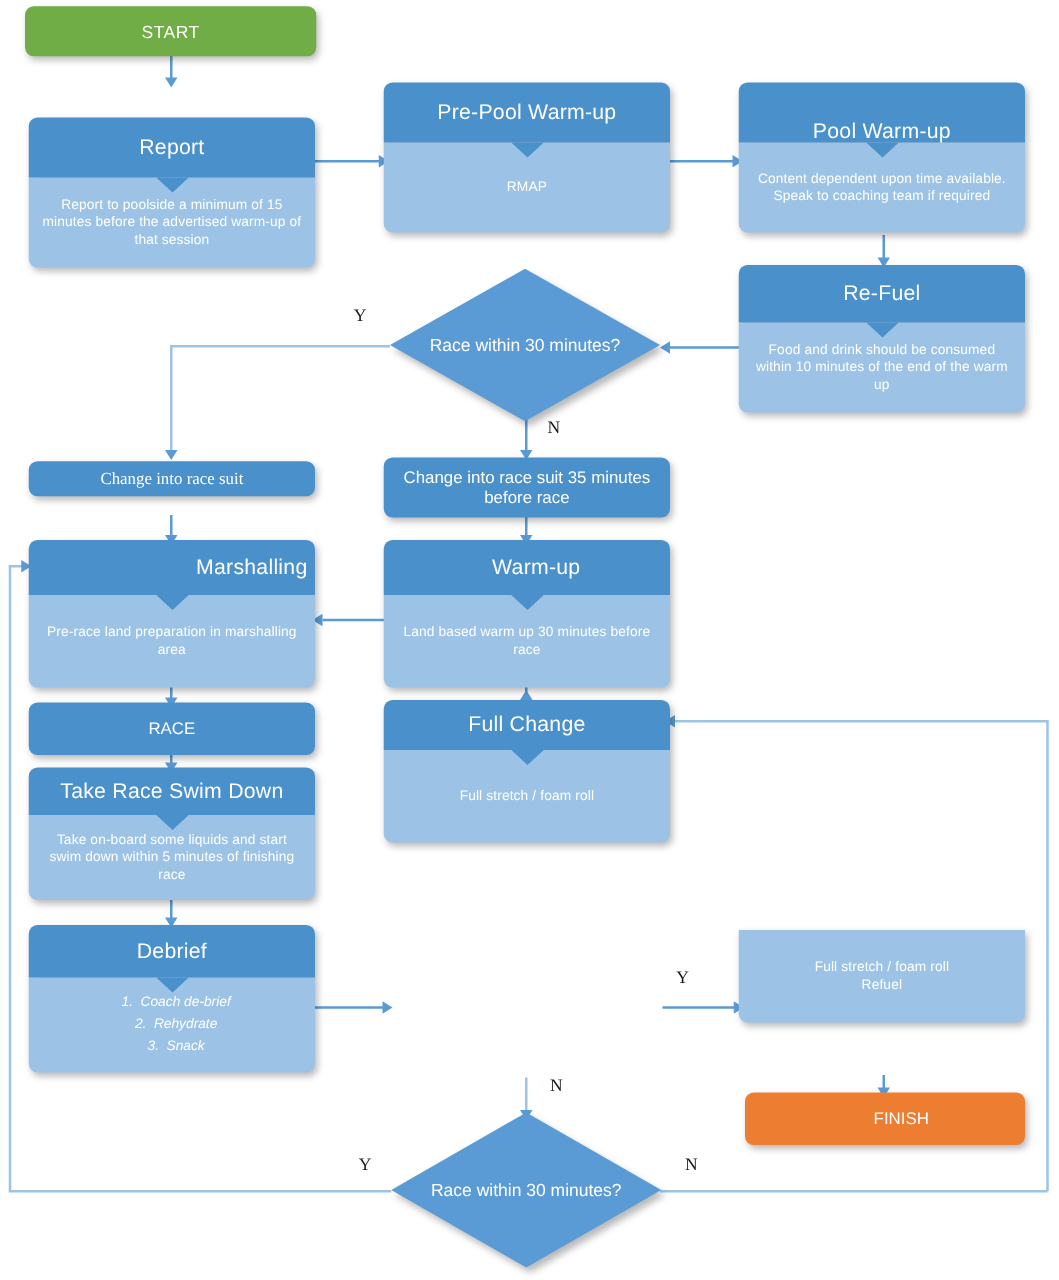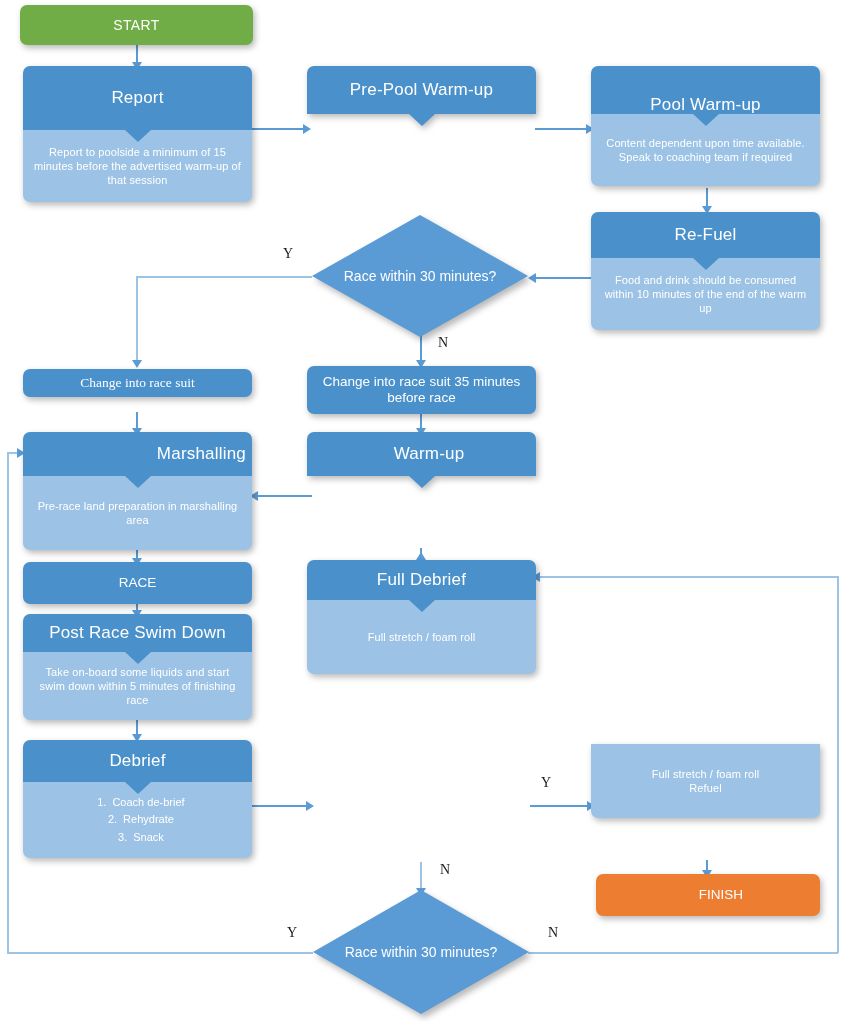--- a/index.html
+++ b/index.html
@@ -82,20 +82,21 @@
   .plain-txt{font-size:13.5px;font-weight:400;}
   .start-txt{font-size:14px;font-weight:400;letter-spacing:.4px;}
 
   .body .olist{
     list-style:none;
     margin:0;padding:0;
     font-size:11px;
     line-height:1.55;
     text-align:center;
     width:100%;
+    font-style:italic;
   }
   .body .olist li{white-space:nowrap;}
   .body .olist li .num{display:inline-block;width:16px;text-align:right;margin-right:6px;}
 
   
   .diamond{
     position:absolute;
     display:flex;
     align-items:center;
     justify-content:center;
@@ -208,34 +209,37 @@
   <div class="yn" style="left:541px;top:775px;">Y</div>
   <div class="yn" style="left:440px;top:862px;">N</div>
   <div class="yn" style="left:287px;top:925px;">Y</div>
   <div class="yn" style="left:548px;top:925px;">N</div>
 
   <div class="node single start" style="left:20px;top:5px;width:233px;height:40px;">
     <span class="start-txt">START</span>
   </div>
 
   <div class="node" style="left:23px;top:66px;width:229px;height:120px;">
-    <div class="hdr" style="height:64px;">
+    <div class="hdr" style="height:48px;margin-top:28px;">
       <span class="title-txt">Report</span>
       <span class="notch"></span>
     </div>
     <div class="body" style="height:72px;">
       <span class="body-txt">Report to poolside a minimum of 15 minutes before the  advertised warm-up of that session</span>
     </div>
   </div>
 
   <div class="node" style="left:307px;top:66px;width:229px;height:120px;">
     <div class="hdr" style="height:48px;">
       <span class="title-txt">Pre-Pool Warm-up</span>
       <span class="notch"></span>
     </div>
+    <div class="body" style="height:72px;">
+      <span class="body-txt">RMAP</span>
+    </div>
   </div>
 
   <div class="node" style="left:591px;top:66px;width:229px;height:120px;">
     <div class="hdr" style="height:48px;align-items:flex-end;">
       <span class="title-txt">Pool Warm-up</span>
       <span class="notch"></span>
     </div>
     <div class="body" style="height:72px;">
       <span class="body-txt">Content dependent upon time available. Speak to coaching team if required</span>
     </div>
@@ -272,39 +276,42 @@
     <div class="body" style="height:74px;">
       <span class="body-txt">Pre-race land preparation in marshalling area</span>
     </div>
   </div>
 
   <div class="node" style="left:307px;top:432px;width:229px;height:118px;">
     <div class="hdr" style="height:44px;padding-left:21px;">
       <span class="title-txt">Warm-up</span>
       <span class="notch"></span>
     </div>
+    <div class="body" style="height:74px;">
+      <span class="body-txt">Land based warm up 30 minutes before race</span>
+    </div>
   </div>
 
   <div class="node single" style="left:23px;top:562px;width:229px;height:42px;">
     <span class="plain-txt">RACE</span>
   </div>
 
   <div class="node" style="left:307px;top:560px;width:229px;height:114px;">
     <div class="hdr" style="height:40px;">
-      <span class="title-txt">Full Debrief</span>
+      <span class="title-txt">Full Change</span>
       <span class="notch"></span>
     </div>
     <div class="body" style="height:74px;">
       <span class="body-txt">Full stretch / foam roll</span>
     </div>
   </div>
 
   <div class="node" style="left:23px;top:614px;width:229px;height:106px;">
     <div class="hdr" style="height:38px;">
-      <span class="title-txt">Post Race Swim Down</span>
+      <span class="title-txt">Take Race Swim Down</span>
       <span class="notch"></span>
     </div>
     <div class="body" style="height:68px;">
       <span class="body-txt">Take on-board some liquids and start swim down within 5 minutes of finishing race</span>
     </div>
   </div>
 
   <div class="node" style="left:23px;top:740px;width:229px;height:118px;">
     <div class="hdr" style="height:42px;">
       <span class="title-txt">Debrief</span>

